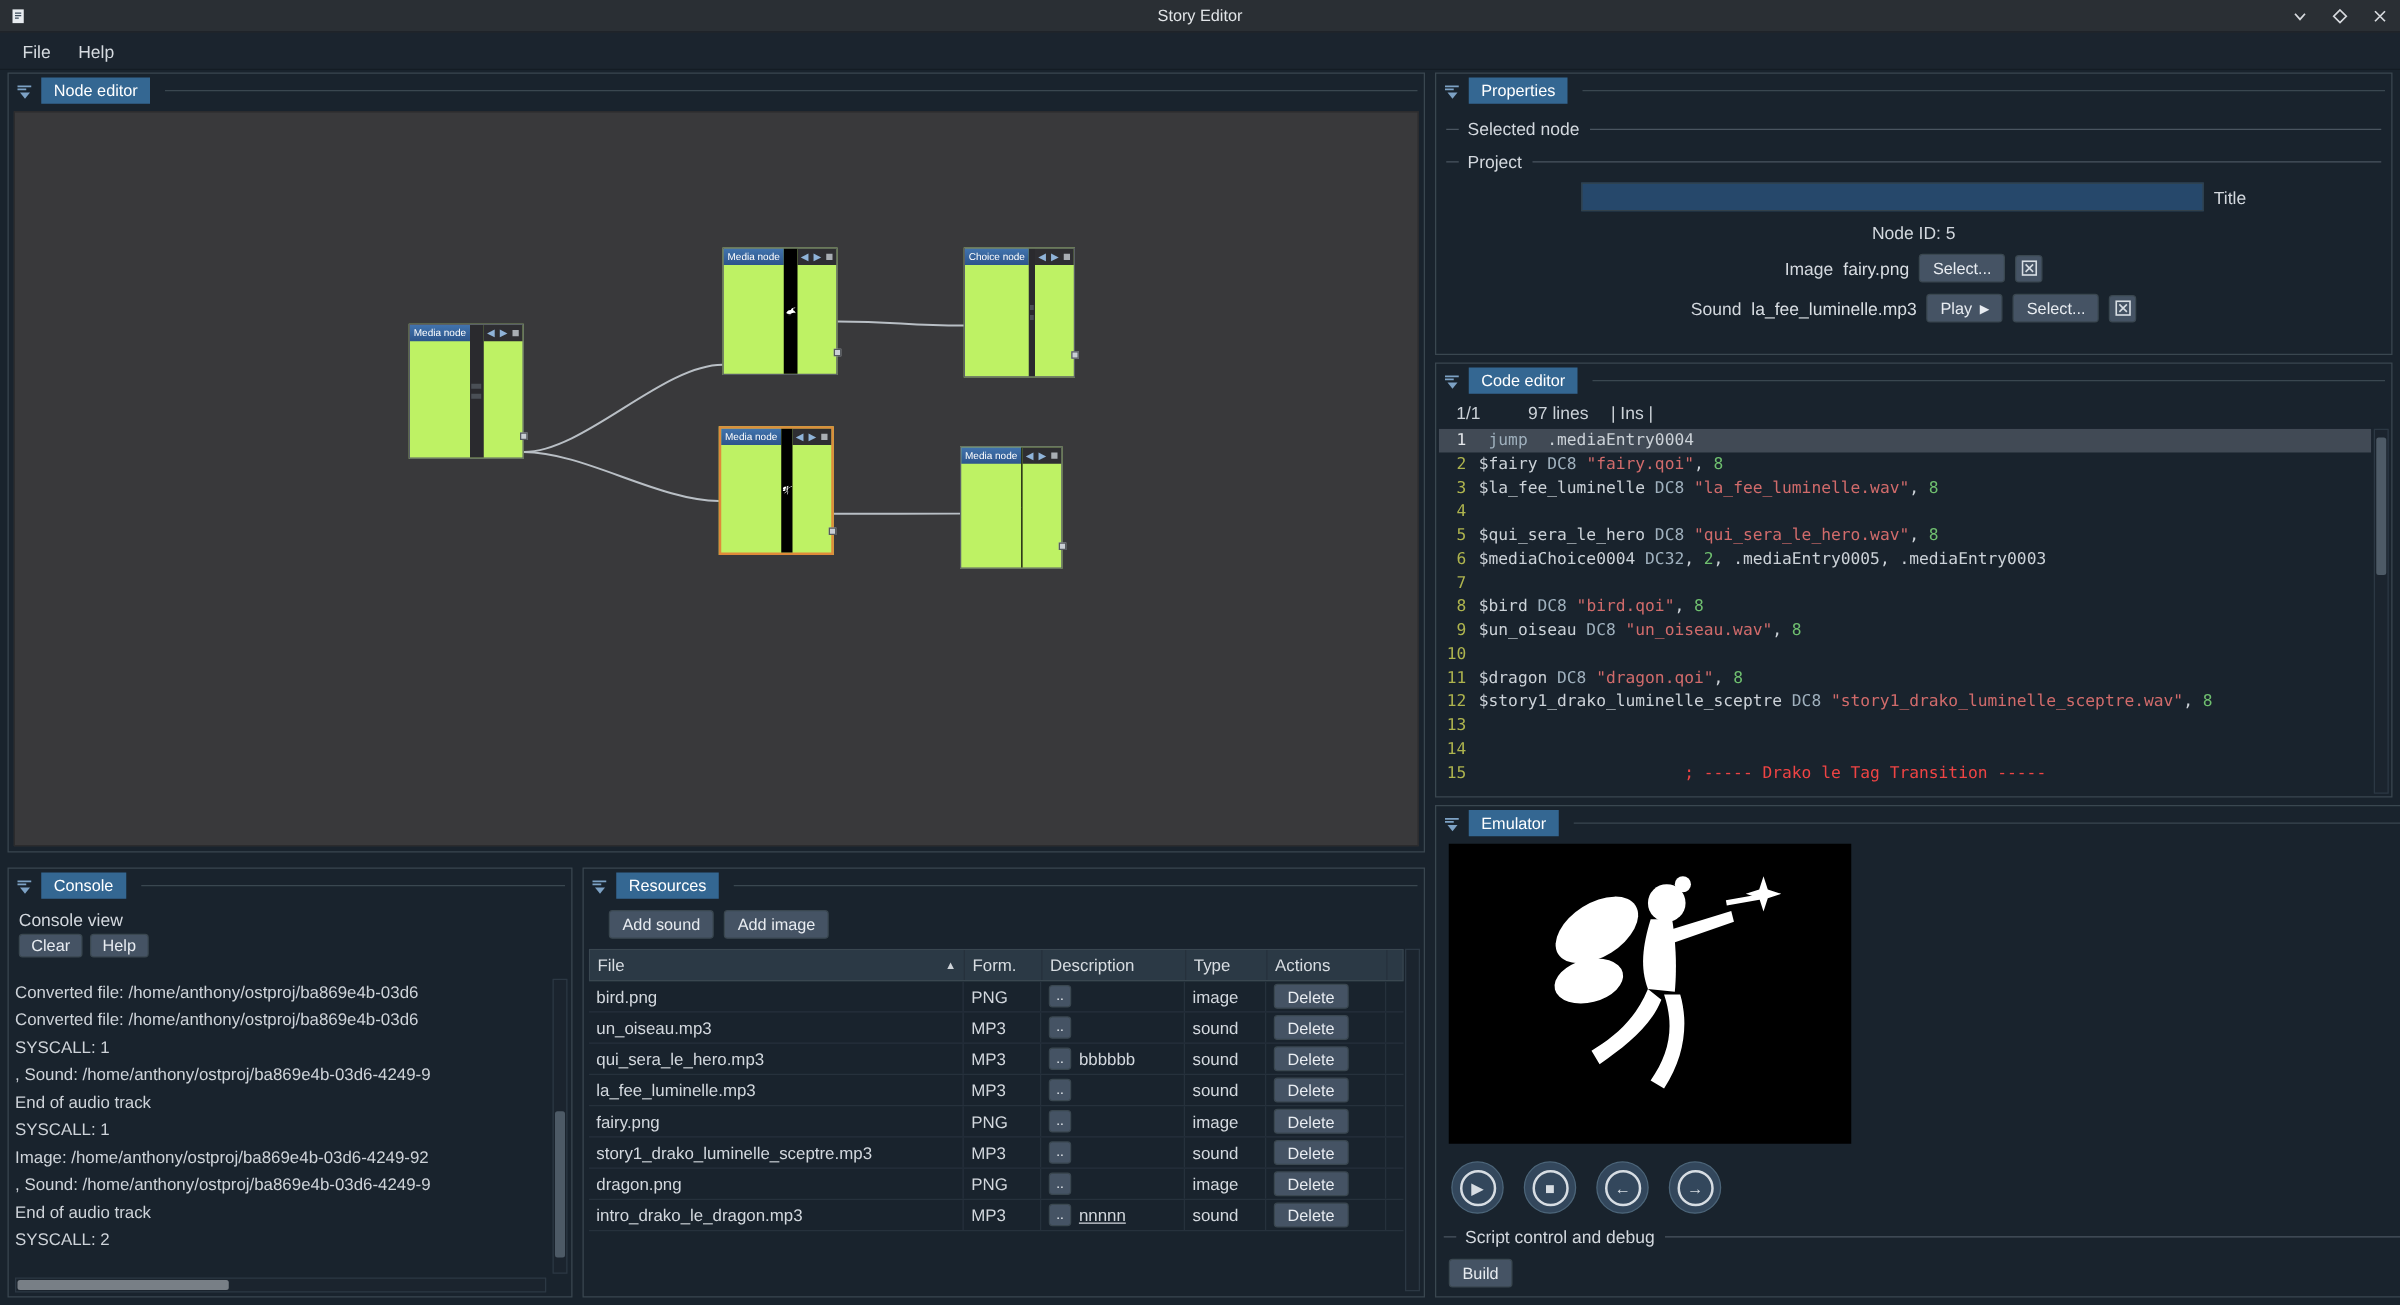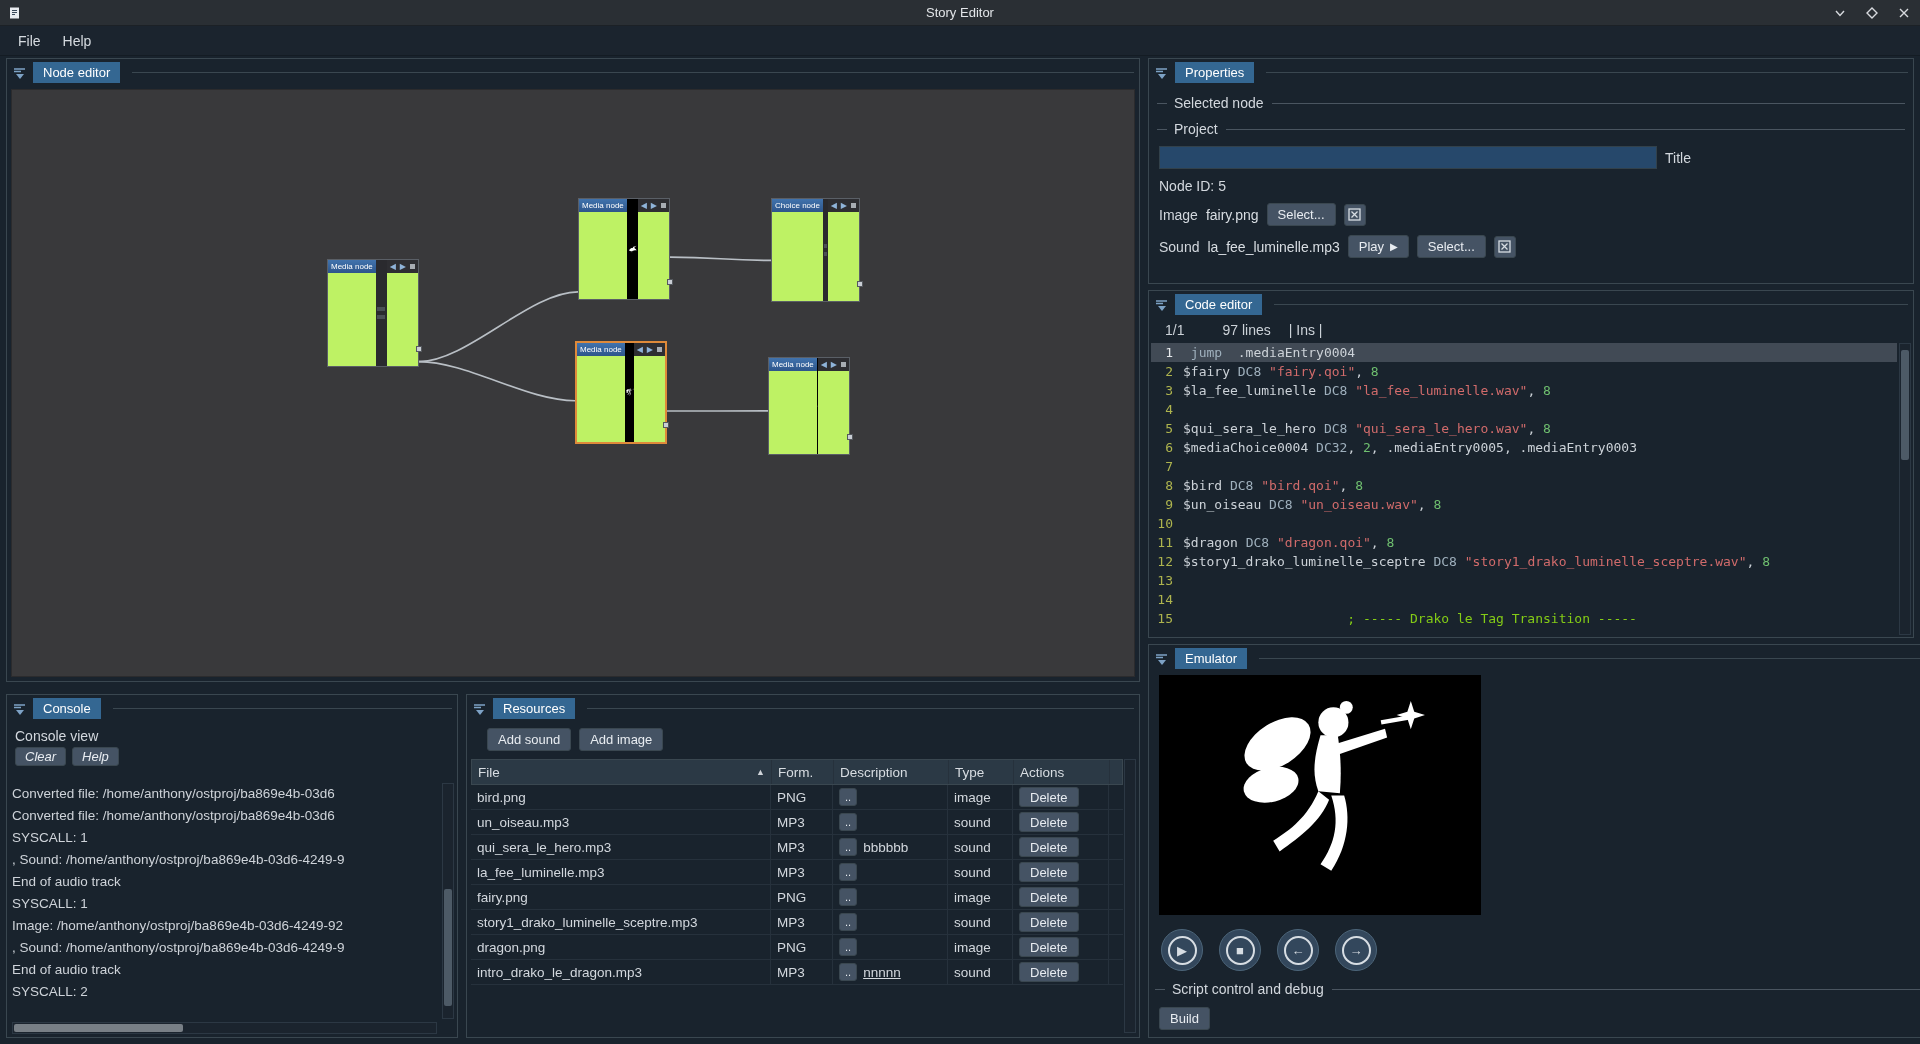--- a/index.html
+++ b/index.html
@@ -32,32 +32,32 @@
   #panel-node-editor { left:6px;  top:58px;  width:1134px; height:624px; }
   #panel-console     { left:6px;  top:694px; width:452px;  height:344px; }
   #panel-resources   { left:466px;top:694px; width:674px;  height:344px; }
   #panel-properties  { left:1148px;top:58px; width:766px;  height:226px; }
   #panel-code        { left:1148px;top:290px;width:766px;  height:348px; }
   #panel-emulator    { left:1148px;top:644px;width:858px;  height:394px; }
   
   .btn { background:#455364; color:#e8ecf1; border:1px solid #3a4750; border-radius:3px;
     font-size:13px; padding:3px 10px; font-family:inherit; display:inline-flex;
     align-items:center; gap:6px; white-space:nowrap; }
-  .btn.tiny { padding:1px 9px; font-size:13px;font-style:italic; }
+  .btn.tiny { padding:1px 9px; font-size:13px; }
   .clear-btn { width:22px; height:22px; padding:0; justify-content:center; }
   .title-input { width:498px; height:23px; background:#26486b; border:1px solid #32414b;
     color:#e8ecf0; font-family:inherit; font-size:13px; padding:0 6px; }
   
   .group-label { display:flex; align-items:center; font-size:14px; color:#d3d8de; }
   .gl-line { border-top:1px solid #4a5560; height:0; }
   .gl-line.short { width:10px; margin-right:7px; }
   .gl-line.grow  { flex:1; margin-left:8px; }
   
   .prop-group { margin:10px 8px 0 8px; }
-  .prop-row { display:flex; align-items:center; gap:8px; margin:9px 10px; font-size:14px; }
+  .prop-row { display:flex; align-items:center; gap:8px; margin:9px 10px; font-size:14px;justify-content:center; }
   .prop-value { color:#d9dee3; }
   
   .canvas { position:absolute; left:4px; top:30px; right:4px; bottom:4px;
     background:#39393b; border:1px solid #2b2b2d; overflow:hidden; }
   .edges { position:absolute; inset:0; width:100%; height:100%; }
   .node { position:absolute; background:#bef264; border:1px solid #5a5f66;
     display:flex; }
   .node.selected { border:2px solid #df8a3a; }
   .node-header { height:13px; background:linear-gradient(#4173ad,#2d558b); font-size:8px;
     color:#fff; display:flex; align-items:center; padding:0 3px; white-space:nowrap; overflow:hidden; }
@@ -73,21 +73,21 @@
   .code-status { display:flex; align-items:center; padding:4px 16px; font-size:14px; color:#ccd2d8; height:26px; }
   .code-status .s2 { margin-left:38px; }
   .code-status .s3 { margin-left:18px; }
   .code-area { position:absolute; left:2px; right:16px; top:52px; bottom:8px; overflow:hidden; }
   .code-line { display:flex; height:19px; line-height:19px;
     font-family:"DejaVu Sans Mono", monospace; font-size:13px; white-space:pre; }
   .code-line .gutter { width:32px; text-align:right; padding-right:10px; color:#aeb44e; flex:none; }
   .code-line.current { background:#414a55; }
   .code-line.current .gutter { color:#e6e9ec; }
   .tk-p { color:#ccd2d8; } .tk-k { color:#9fb0bd; } .tk-s { color:#d16b6b; }
-  .tk-n { color:#6fbf6f; } .tk-c { color:#84cc16; }
+  .tk-n { color:#6fbf6f; } .tk-c { color:#ef4444; }
   .vscroll { position:absolute; width:12px; background:#1b242e; border:1px solid #2c3844; }
   .vscroll .thumb { position:absolute; left:1px; right:1px; background:#4d5a66; border-radius:2px; }
   #code-vscroll { top:52px; right:2px; bottom:2px; }
   #code-vscroll .thumb { top:2%; height:38%; }
   
   .console-label { margin:7px 8px 2px 8px; font-size:14px; }
   .console-btns { display:flex; gap:6px; margin:3px 8px 6px 8px; }
   .console-out { position:absolute; left:5px; right:20px; top:88px; bottom:18px;
     overflow:hidden; font-size:13.5px; line-height:22px; color:#ced3d9; white-space:nowrap; }
   #console-vscroll { top:88px; right:3px; bottom:18px; }

